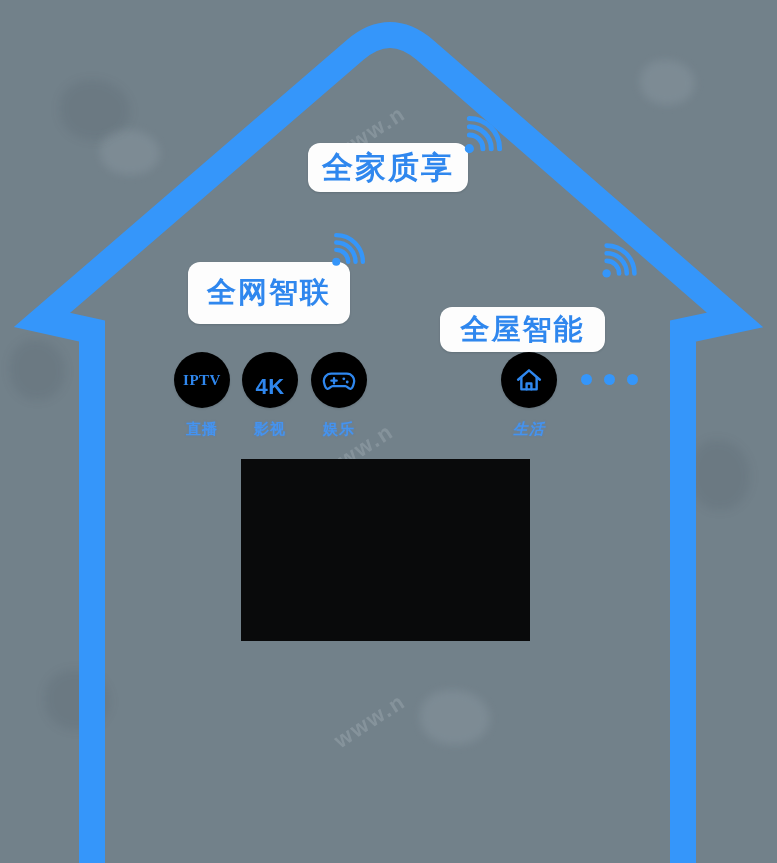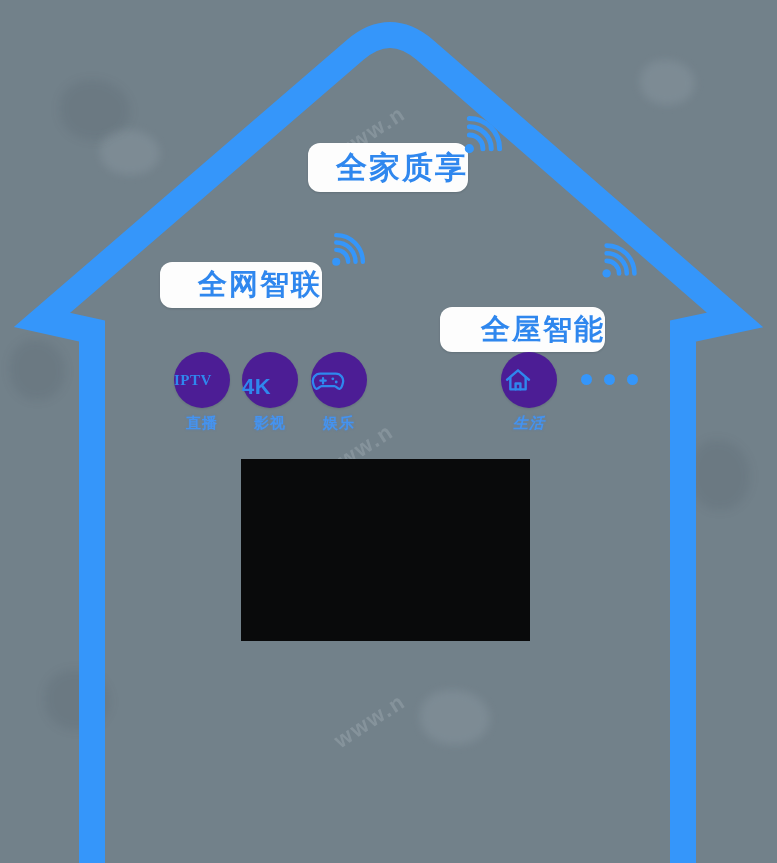--- a/index.html
+++ b/index.html
@@ -38,42 +38,42 @@
 
   
   .wifi{position:absolute;z-index:4;}
   .wifi svg{display:block;}
 
   
   .banner{
     position:absolute;z-index:3;
     background:#fdfdfd;
     border-radius:12px;
-    display:flex;align-items:center;justify-content:flex-end;
+    display:flex;align-items:center;justify-content:center;
     color:#2f87ee;font-weight:bold;
     letter-spacing:2px;
     box-shadow:0 1px 2px rgba(30,40,46,0.18);
   }
   .banner-top{left:308px;top:143px;width:160px;height:49px;font-size:31px;}
-  .banner-left{left:160px;top:262px;width:162px;height:46px;font-size:29px;}
+  .banner-left{left:188px;top:262px;width:162px;height:62px;font-size:29px;}
   .banner-right{left:440px;top:263px;width:165px;height:45px;font-size:29px;margin-top:44px;}
 
   
   .service{
     position:absolute;top:352px;width:56px;
     text-align:center;z-index:4;
   }
   .service .disc{
     width:56px;height:56px;border-radius:50%;
-    background:#4c1d95;
-    display:flex;align-items:center;justify-content:flex-start;
+    background:#000000;
+    display:flex;align-items:center;justify-content:center;
     box-shadow:0 1px 2px rgba(30,40,46,0.15);
   }
   .service .caption{
-    display:block;margin-top:6px;
+    display:block;margin-top:12px;
     font-size:15px;font-weight:bold;color:#4593ef;
     text-shadow:0 0 2px rgba(64,130,220,0.55);
     letter-spacing:1px;
   }
   .badge-iptv{
     font-family:"Liberation Serif","DejaVu Serif",serif;
     font-weight:bold;font-size:15px;color:#2f87ee;letter-spacing:0.5px;
   }
   .badge-4k{
     font-weight:bold;font-size:22px;color:#2f87ee;letter-spacing:0.5px;margin-top:14px;

